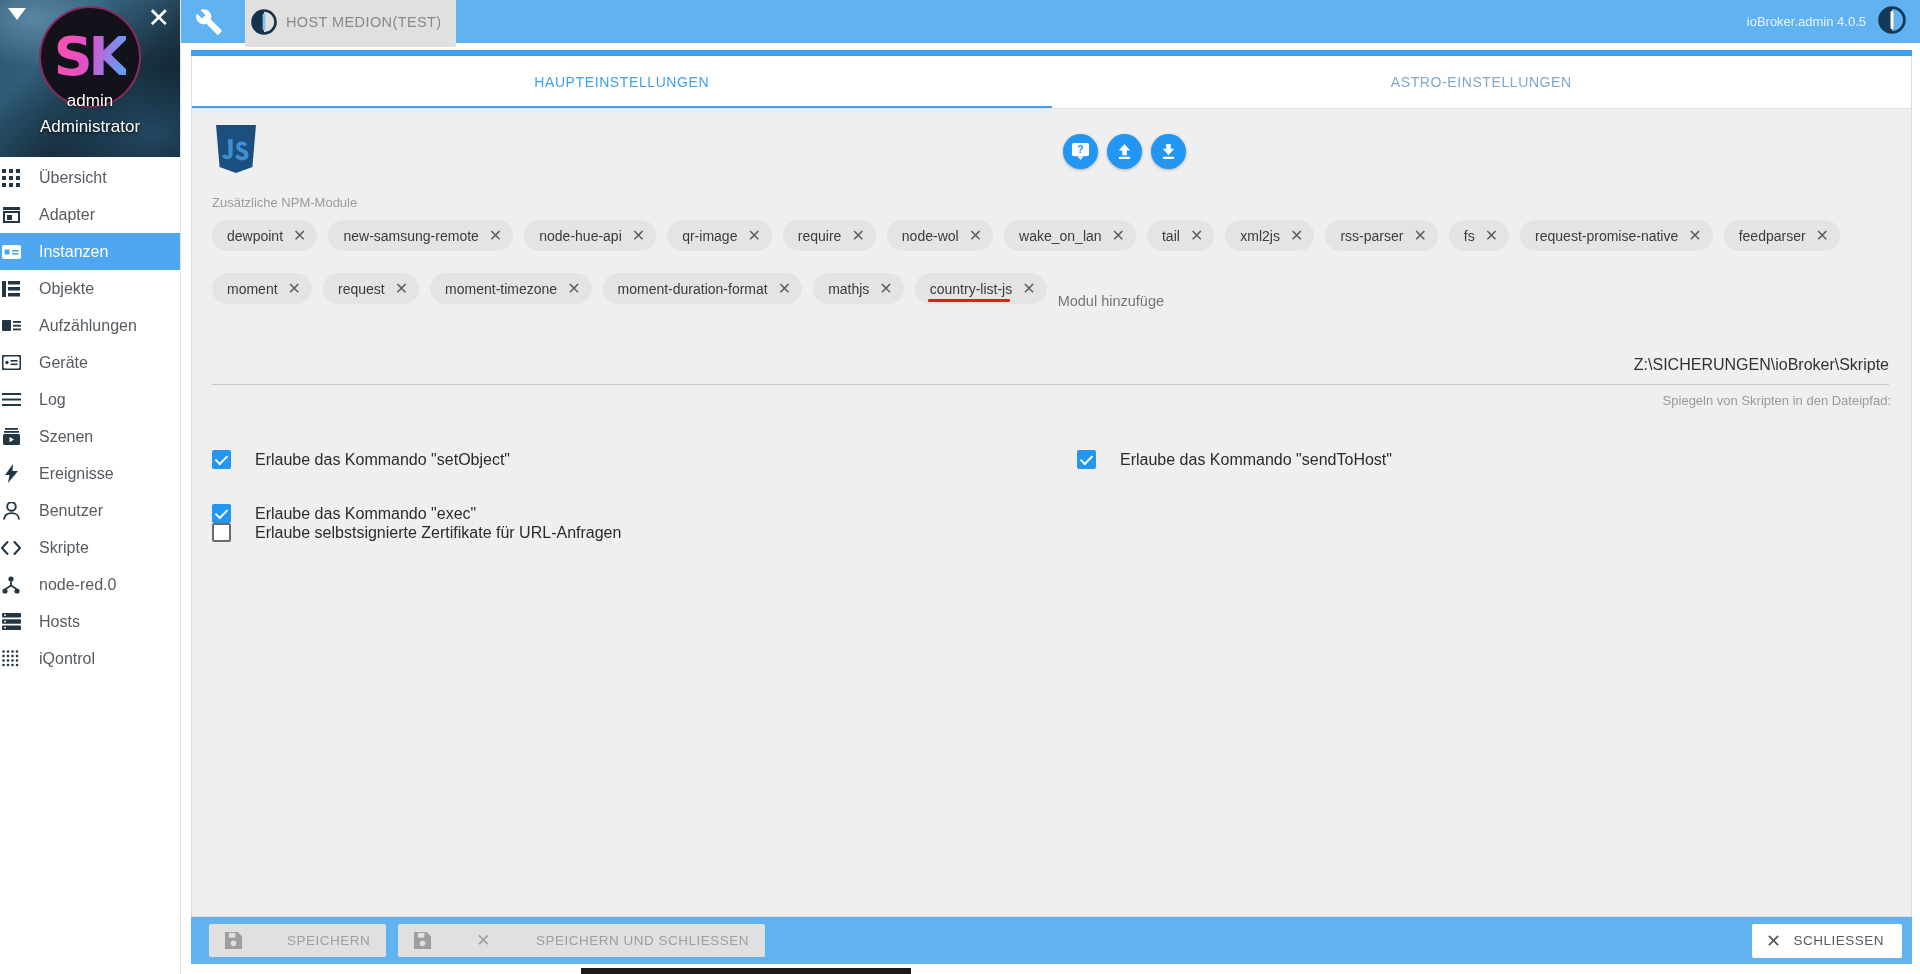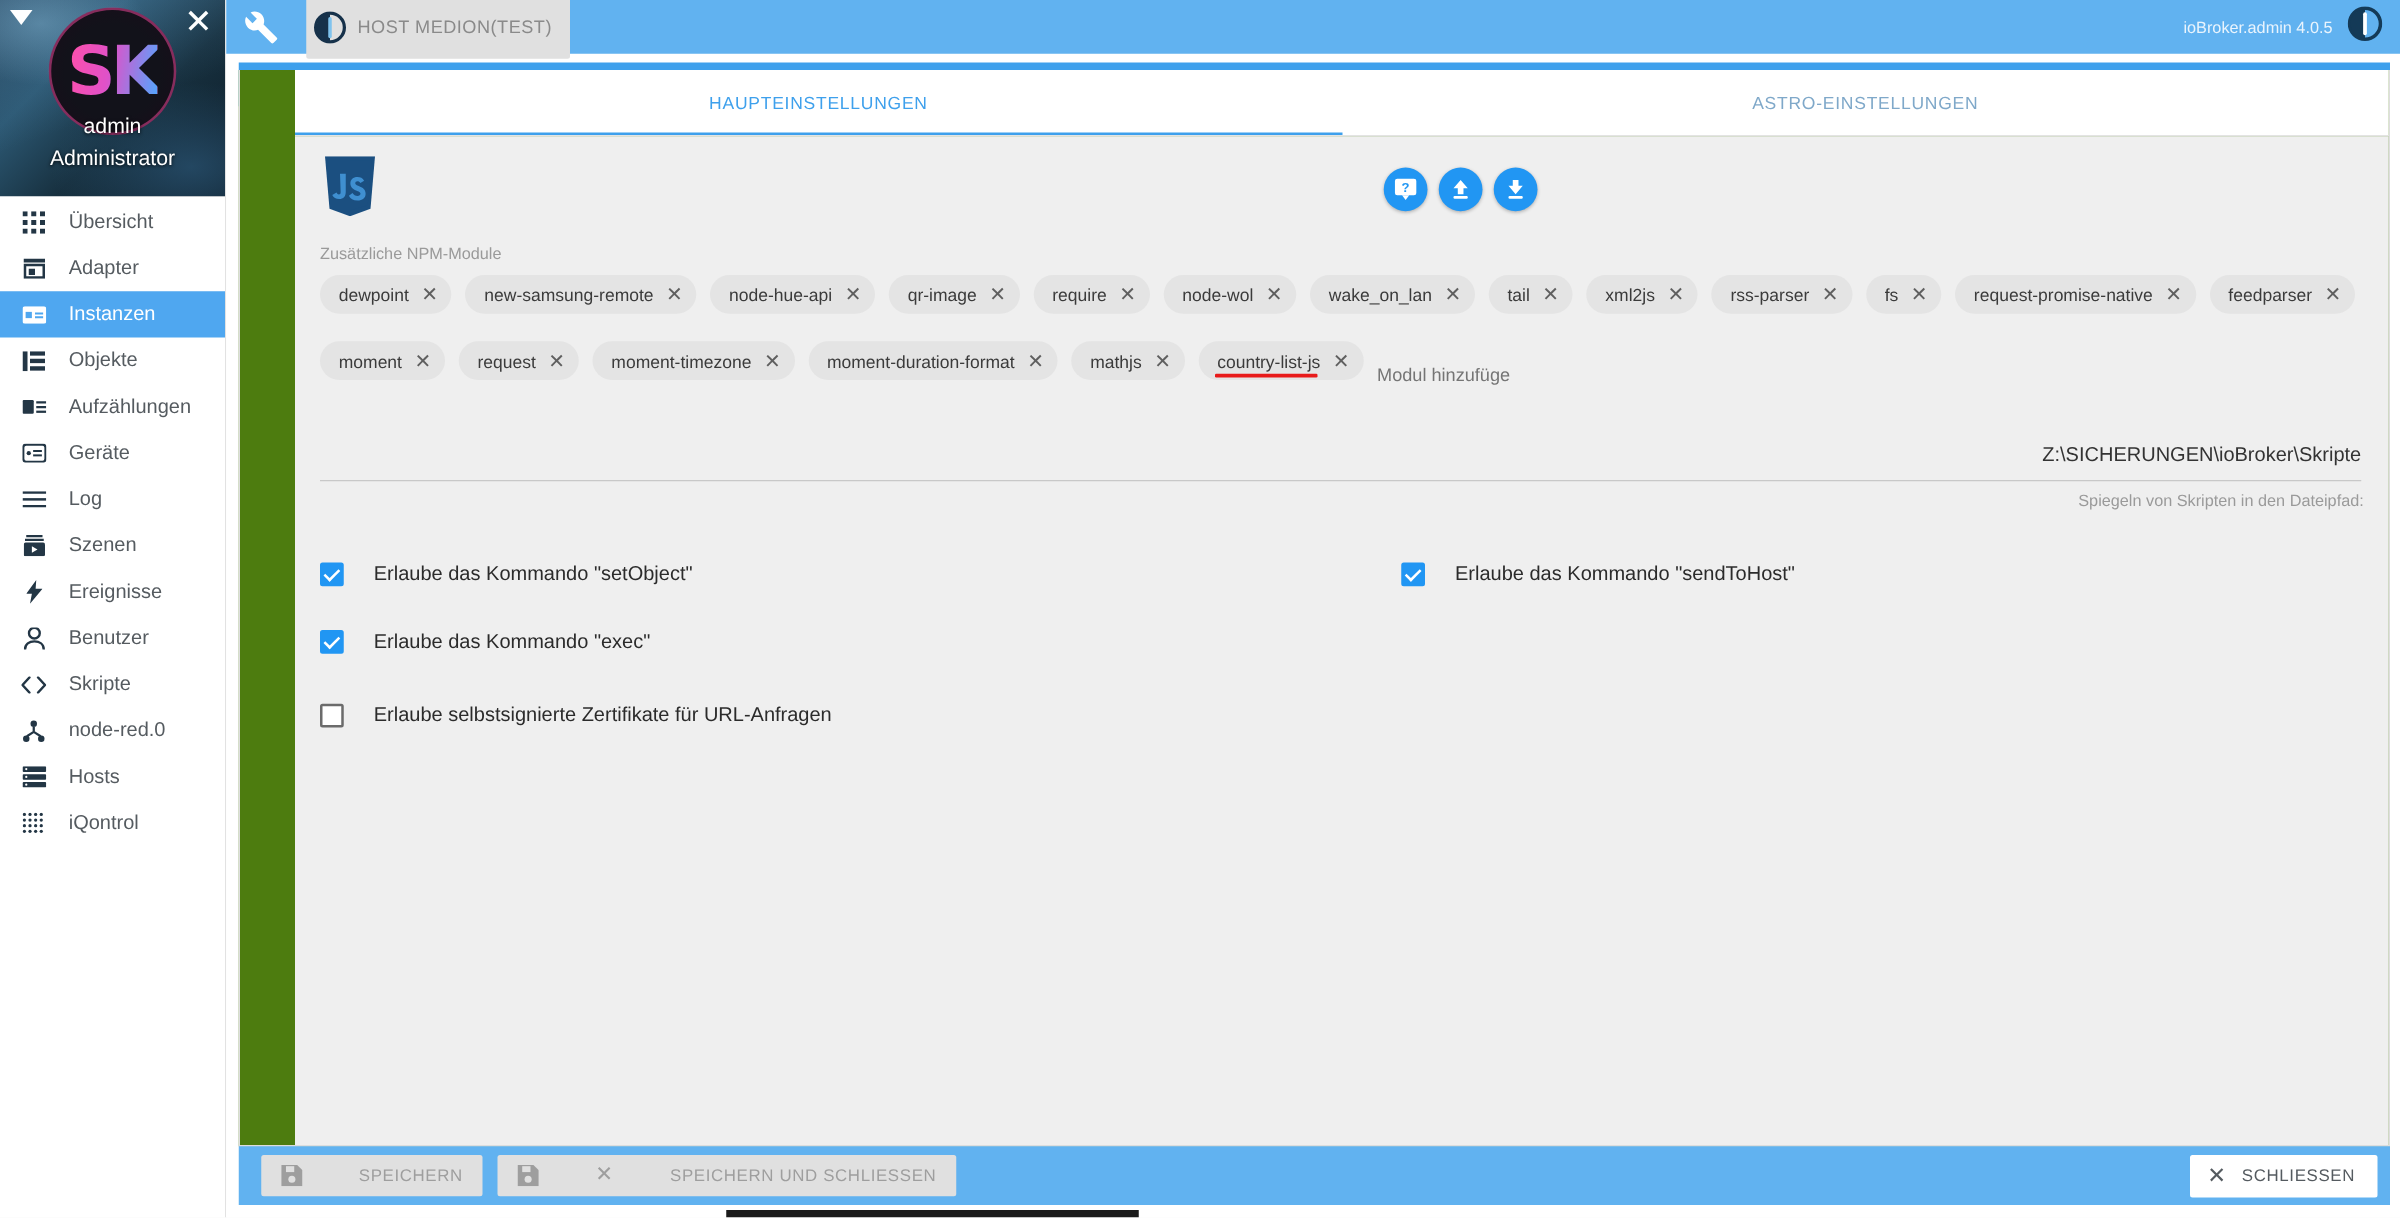--- a/index.html
+++ b/index.html
@@ -76,21 +76,20 @@
     position: absolute; bottom: 20px; width: 100%;
     text-align: center; color: #ffffff;
     font-size: 17px;
     text-shadow: 0 1px 3px rgba(0,0,0,.9);
   }
 
   .menu { padding-top: 2px; }
   .menu-item {
     display: flex; align-items: center;
     height: 37px;
-    padding-left: 16px;
     cursor: pointer;
     color: #555b60;
     font-size: 16px;
   }
   .menu-item .mlabel { margin-left: 17px; white-space: nowrap; }
   .menu-item.active { background: #4FA7F0; color: #ffffff; align-items: center; }
   .menu-item.active .ico svg { fill: #ffffff; }
   .ico { width: 22px; height: 22px; display: flex; align-items: center; justify-content: center; flex: 0 0 22px; }
   .ico svg { fill: #233645; }
 
@@ -124,24 +123,24 @@
     height: 35px; background: #3EA0EC;
     display: flex; align-items: center;
     padding-left: 12px;
     margin: 7px 8px 0 10px;
   }
   .title-bar .ttext { color: #ffffff; font-size: 17px; }
 
   .panel {
     position: absolute;
     left: 10px; right: 8px; top: 56px; bottom: 57px;
-    background: #4d7c0f;
+    background: #4c1d95;
     border: 1px solid #dddddd;
     border-top: none;
-    display: flex; flex-direction: column; padding-left: 44px;
+    display: flex; flex-direction: column;
   }
 
   .tabs {
     height: 53px; display: flex;
     border-bottom: 1px solid #e3e3e3;
     background: #ffffff;
     flex: 0 0 53px;
   }
   .tab {
     flex: 1 1 0; display: flex; align-items: center; justify-content: center;
@@ -227,21 +226,21 @@
     background: #ffffff;
     display: flex; align-items: center; justify-content: center;
   }
   .cbox.checked { background: #2196F3; border-color: #2196F3; }
   .cbox.checked::after {
     content: ""; width: 5px; height: 10px;
     border: solid #ffffff; border-width: 0 2px 2px 0;
     transform: rotate(45deg) translate(-1px,-1px);
   }
   .cblabel { margin-left: 24px; font-size: 16px; color: #2b2b2b; }
-  .cb-single { margin-top: 40px; }
+  .cb-single { }
 
   .bottombar {
     position: absolute; left: 10px; right: 8px; bottom: 10px;
     height: 47px; background: #61B2F0;
     display: flex; align-items: center;
     padding: 0 10px 0 18px;
   }
   .bbtn {
     display: flex; align-items: center;
     height: 33px; padding: 0 16px;

